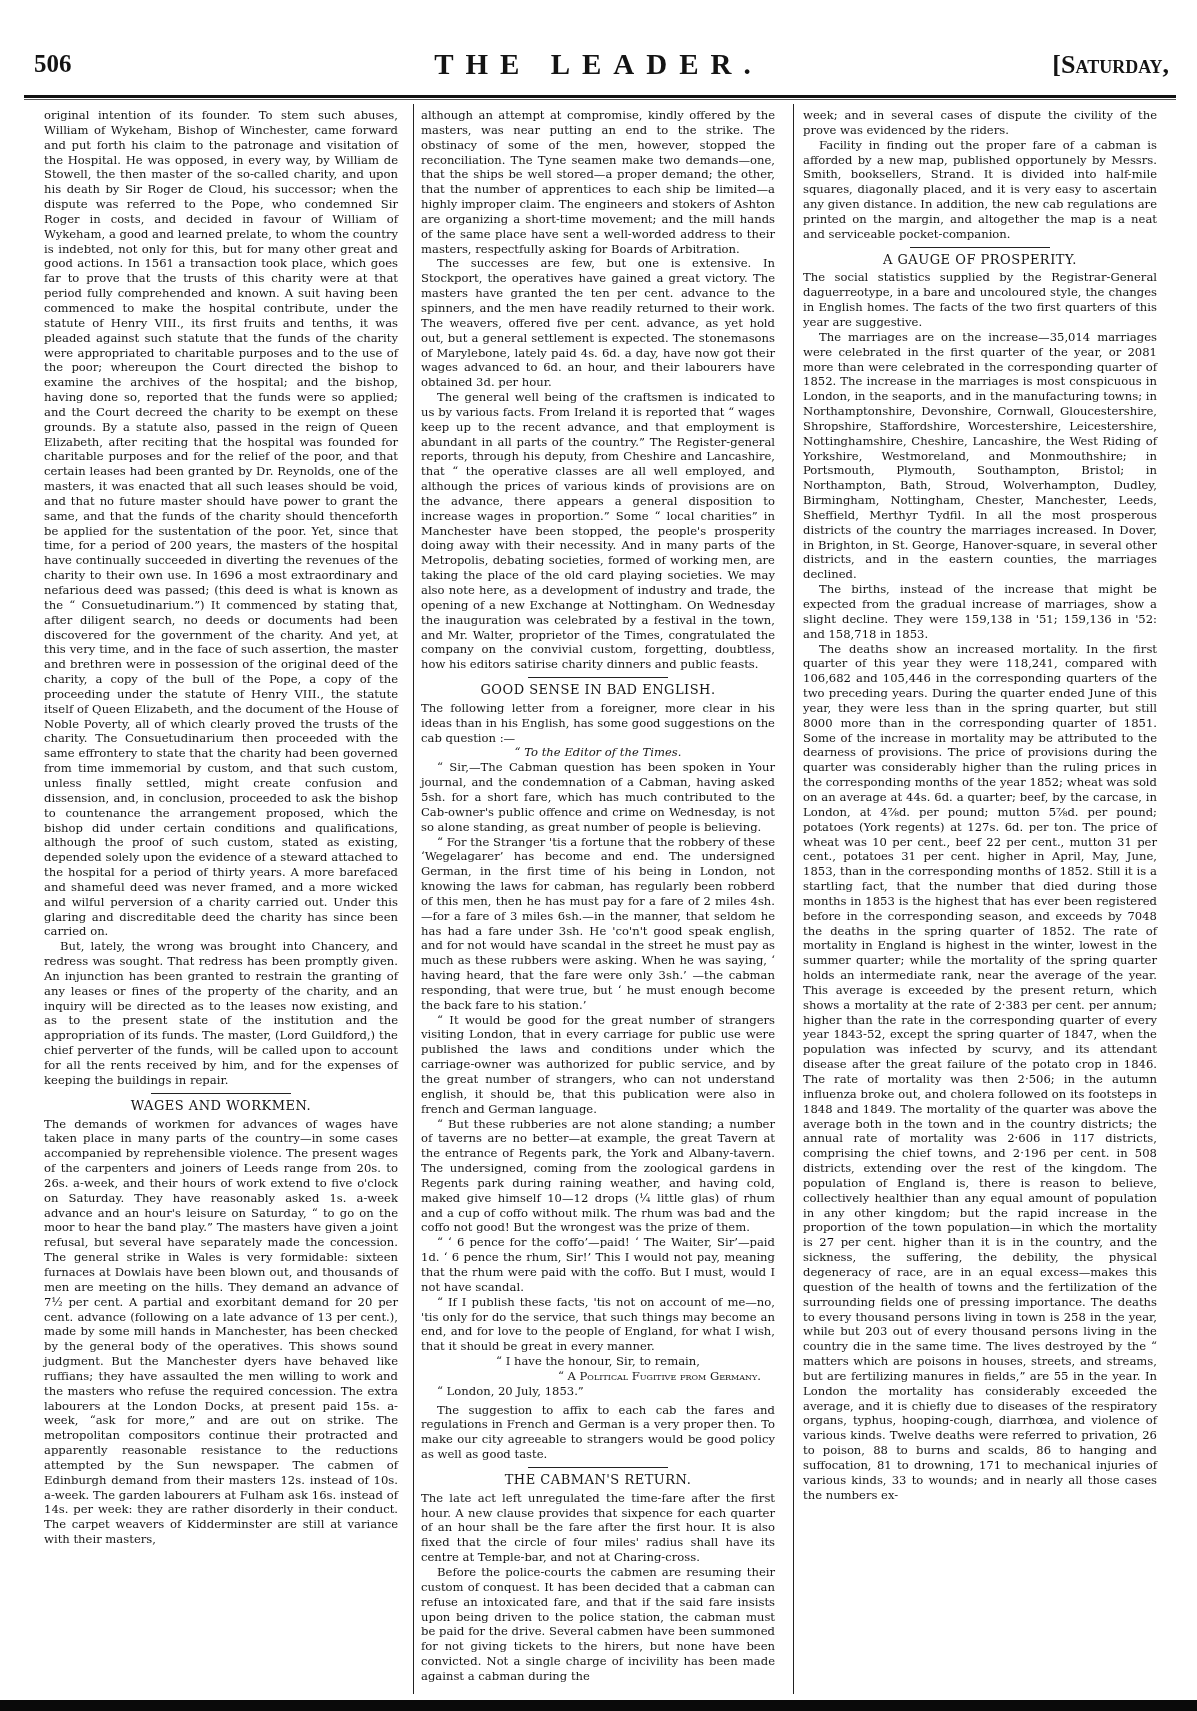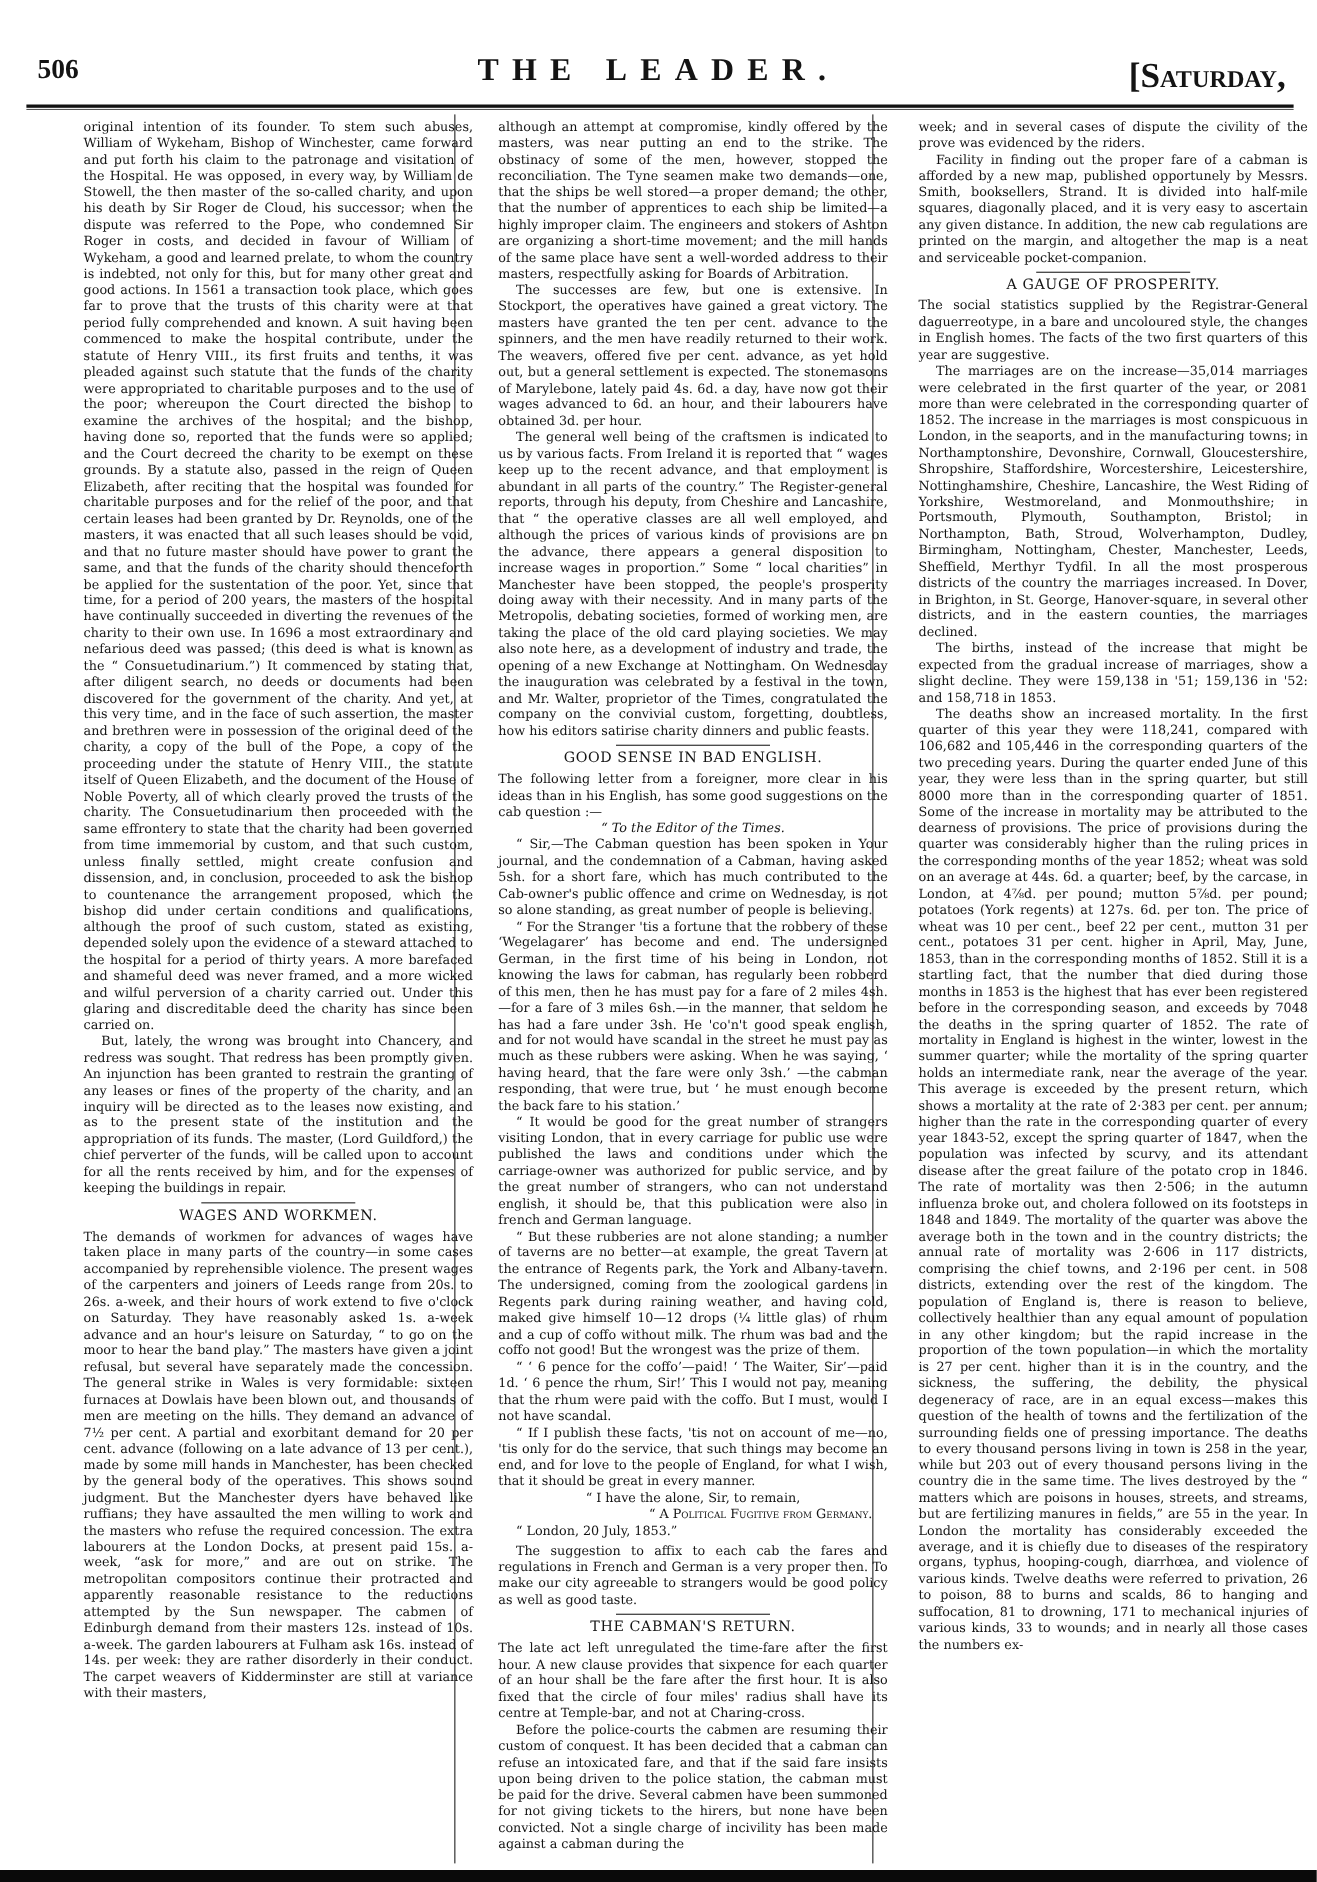--- a/index.html
+++ b/index.html
@@ -13,32 +13,32 @@
   .page-no {
     position: absolute; left: 34px; top: 50px; font-size: 25px; font-weight: bold;
     font-family: "Liberation Serif", serif;
   }
   .title {
     position: absolute; left: 0; width: 1197px; top: 48px; text-align: center;
     font-size: 29px; font-weight: bold; letter-spacing: 12px;
     font-family: "Liberation Serif", serif;
   }
   .day {
-    position: absolute; right: 28px; top: 50px; font-size: 32px; font-weight: bold;
+    position: absolute; right: 28px; top: 50px; font-size: 26px; font-weight: bold;
     font-family: "Liberation Serif", serif; font-variant: small-caps;
   }
   .rule-thick {
     position: absolute; left: 24px; top: 95px; width: 1152px; height: 3px; background: #111;
   }
   .rule-thin {
     position: absolute; left: 24px; top: 99px; width: 1152px; height: 1px; background: #555;
   }
   .col {
     position: absolute; top: 108px; width: 354px;
-    font-size: 11.6px; line-height: 14.85px; text-align: justify; hyphens: auto; margin-left: 32px;
+    font-size: 11.6px; line-height: 14.85px; text-align: justify; hyphens: auto;
   }
   #col1 { left: 44px; }
   #col2 { left: 421px; width: 354px; }
   #col3 { left: 803px; width: 354px; }
   .divider {
     position: absolute; top: 104px; width: 1px; background: #222;
   }
   #div1 { left: 413px; height: 1590px; }
   #div2 { left: 793px; height: 1590px; }
   p { margin: 0; text-indent: 16px; }
@@ -86,21 +86,21 @@
   <div class="sep"></div>
   <div class="head">GOOD SENSE IN BAD ENGLISH.</div>
   <p class="noindent">The following letter from a foreigner, more clear in his ideas than in his English, has some good suggestions on the cab question :—</p>
   <p class="center" style="font-style:italic">“ To the Editor of the Times.</p>
   <p>“ Sir,—The Cabman question has been spoken in Your journal, and the condemnation of a Cabman, having asked 5sh. for a short fare, which has much contributed to the Cab-owner's public offence and crime on Wednesday, is not so alone standing, as great number of people is believing.</p>
   <p>“ For the Stranger 'tis a fortune that the robbery of these ‘Wegelagarer’ has become and end. The undersigned German, in the first time of his being in London, not knowing the laws for cabman, has regularly been robberd of this men, then he has must pay for a fare of 2 miles 4sh.—for a fare of 3 miles 6sh.—in the manner, that seldom he has had a fare under 3sh. He 'co'n't good speak english, and for not would have scandal in the street he must pay as much as these rubbers were asking. When he was saying, ‘ having heard, that the fare were only 3sh.’ —the cabman responding, that were true, but ‘ he must enough become the back fare to his station.’</p>
   <p>“ It would be good for the great number of strangers visiting London, that in every carriage for public use were published the laws and conditions under which the carriage-owner was authorized for public service, and by the great number of strangers, who can not understand english, it should be, that this publication were also in french and German language.</p>
   <p>“ But these rubberies are not alone standing; a number of taverns are no better—at example, the great Tavern at the entrance of Regents park, the York and Albany-tavern. The undersigned, coming from the zoological gardens in Regents park during raining weather, and having cold, maked give himself 10—12 drops (¼ little glas) of rhum and a cup of coffo without milk. The rhum was bad and the coffo not good! But the wrongest was the prize of them.</p>
   <p>“ ‘ 6 pence for the coffo’—paid! ‘ The Waiter, Sir’—paid 1d. ‘ 6 pence the rhum, Sir!’ This I would not pay, meaning that the rhum were paid with the coffo. But I must, would I not have scandal.</p>
   <p>“ If I publish these facts, 'tis not on account of me—no, 'tis only for do the service, that such things may become an end, and for love to the people of England, for what I wish, that it should be great in every manner.</p>
-  <p class="center">“ I have the alone, Sir, to remain,</p>
+  <p class="center">“ I have the honour, Sir, to remain,</p>
   <p class="right-sig sc">“ A Political Fugitive from Germany.</p>
   <p>“ London, 20 July, 1853.”</p>
   <p style="margin-top:4px">The suggestion to affix to each cab the fares and regulations in French and German is a very proper then. To make our city agreeable to strangers would be good policy as well as good taste.</p>
   <div class="sep"></div>
   <div class="head">THE CABMAN'S RETURN.</div>
   <p class="noindent">The late act left unregulated the time-fare after the first hour. A new clause provides that sixpence for each quarter of an hour shall be the fare after the first hour. It is also fixed that the circle of four miles' radius shall have its centre at Temple-bar, and not at Charing-cross.</p>
   <p>Before the police-courts the cabmen are resuming their custom of conquest. It has been decided that a cabman can refuse an intoxicated fare, and that if the said fare insists upon being driven to the police station, the cabman must be paid for the drive. Several cabmen have been summoned for not giving tickets to the hirers, but none have been convicted. Not a single charge of incivility has been made against a cabman during the</p>
 </div>
 
 <div class="col" id="col3">

